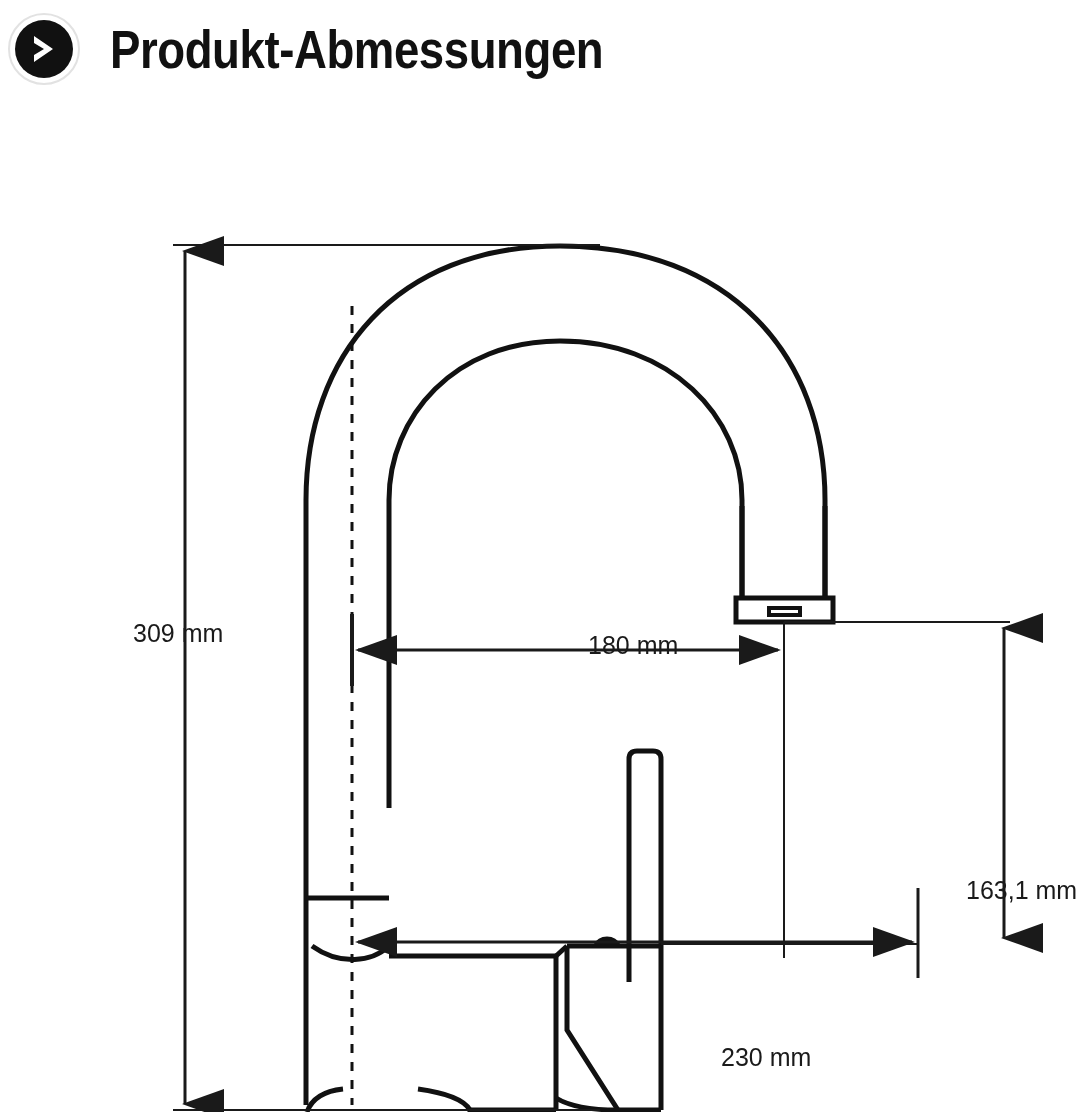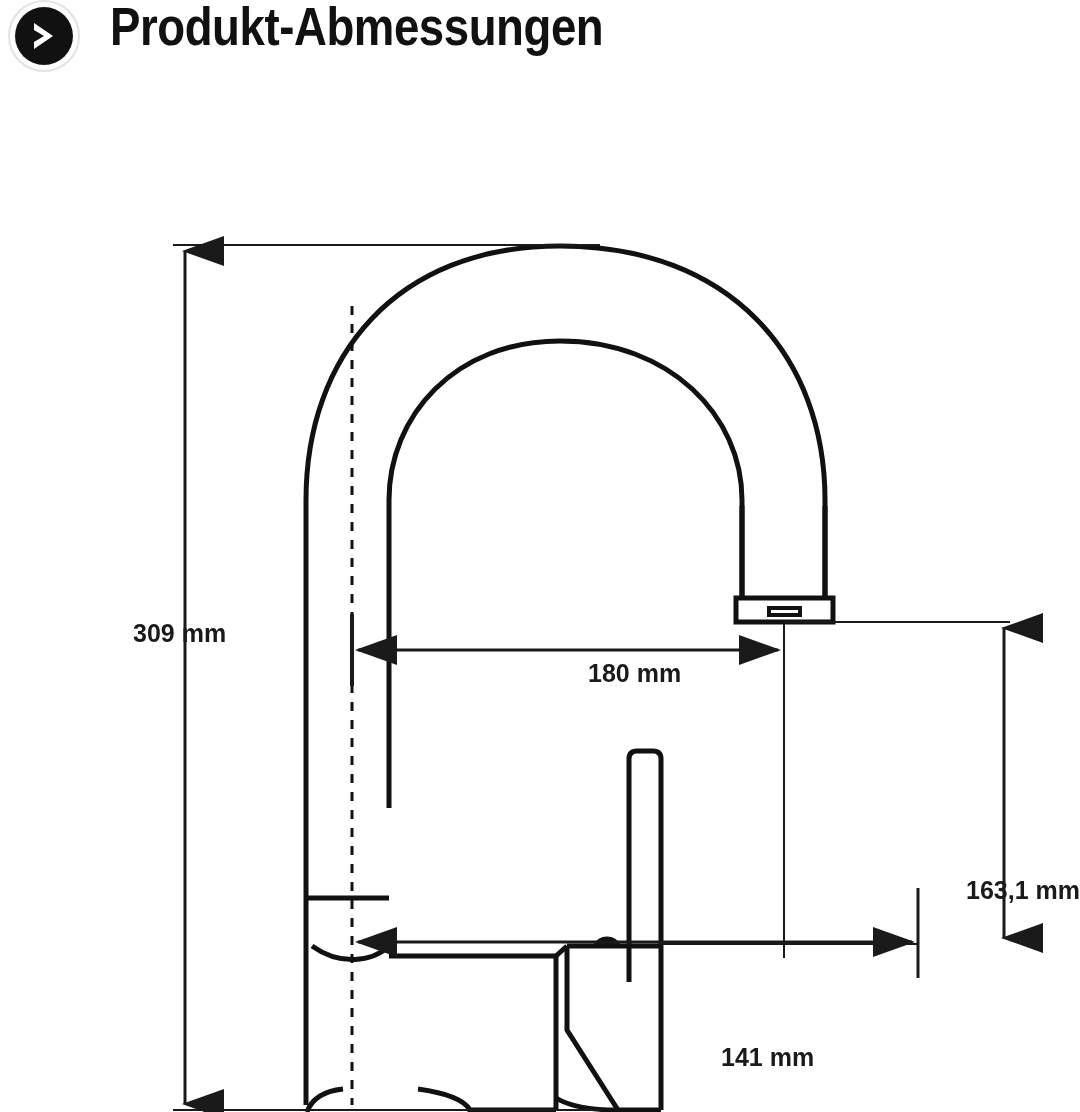--- a/index.html
+++ b/index.html
@@ -23,21 +23,21 @@
     background: #ffffff;
   }
   
   #header {
     position: absolute;
     left: 0;
     top: 0;
     width: 1080px;
     height: 98px;
     display: flex;
-    align-items: flex-start;
+    align-items: center;
     padding-left: 8px;
   }
   #badge {
     position: relative;
     width: 72px;
     height: 72px;
     flex: 0 0 72px;
     border-radius: 50%;
     border: 2px solid #e2e2e2;
     display: flex;
@@ -66,33 +66,32 @@
     transform: scaleX(0.86);
     transform-origin: left center;
   }
   
   #drawing {
     position: absolute;
     left: 0;
     top: 98px;
     width: 1080px;
     height: 1014px;
-    font-weight: bold;
   }
   #drawing svg { display: block; }
   .dim-label {
     position: absolute;
     font-family: "Liberation Sans", sans-serif;
     font-size: 25px;
     color: #1a1a1a;
     white-space: nowrap;
     line-height: 1;
   }
   #label-309  { left: 133px; top: 523px; }
-  #label-180  { left: 588px; top: 563px; text-align: center; }
+  #label-180  { left: 588px; top: 535px; text-align: center; }
   #label-1865 { left: 966px; top: 780px; }
   #label-167  { left: 721px; top: 947px; }
 </style>
 </head>
 <body>
 
 <div id="page">
 
   <div id="header">
     <div id="badge">
@@ -211,16 +210,16 @@
       </g>
 
     </svg>
 
     <div class="dim-label" id="label-309">309 mm</div>
 
     <div class="dim-label" id="label-180">180 mm</div>
 
     <div class="dim-label" id="label-1865">163,1 mm</div>
 
-    <div class="dim-label" id="label-167">141 mm</div>
+    <div class="dim-label" id="label-167">230 mm</div>
   </div>
 
 </div>
 
 </body></html>

